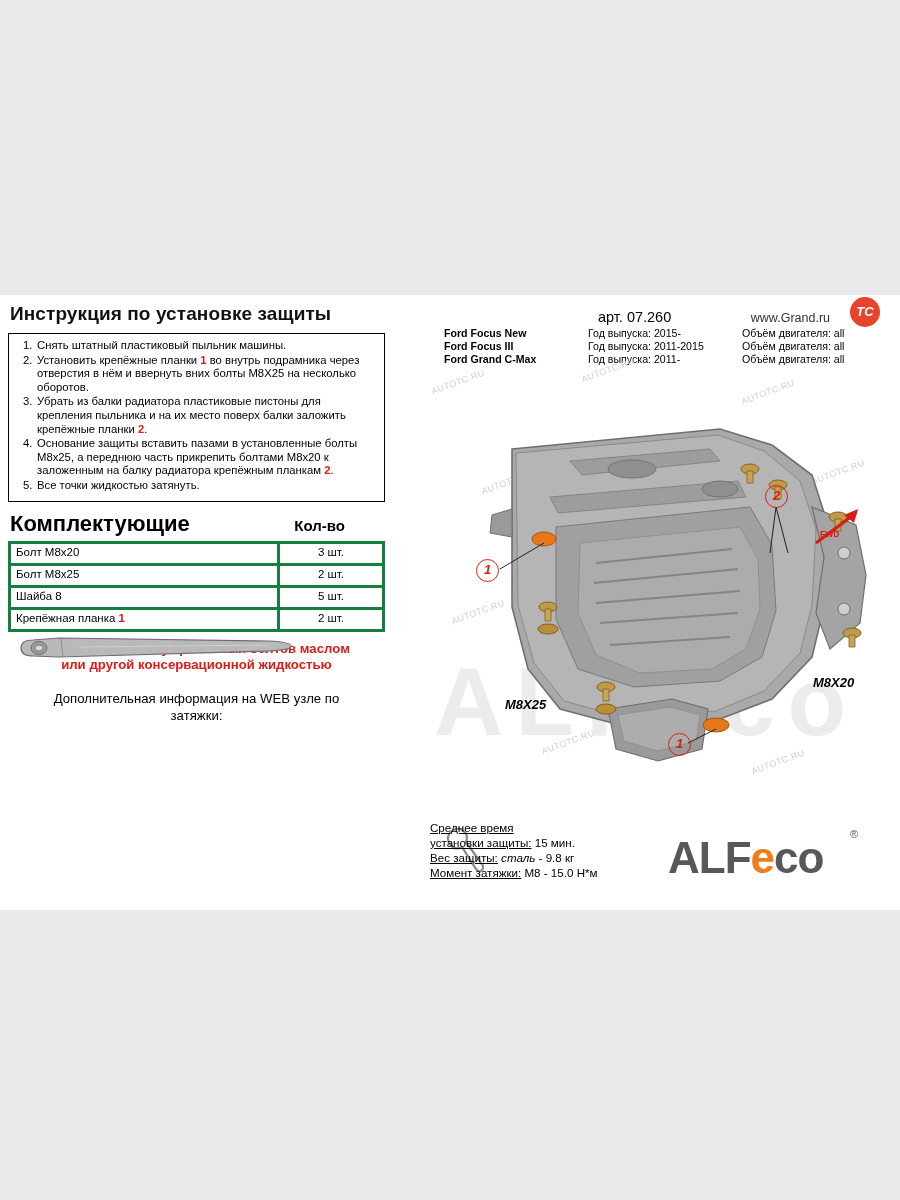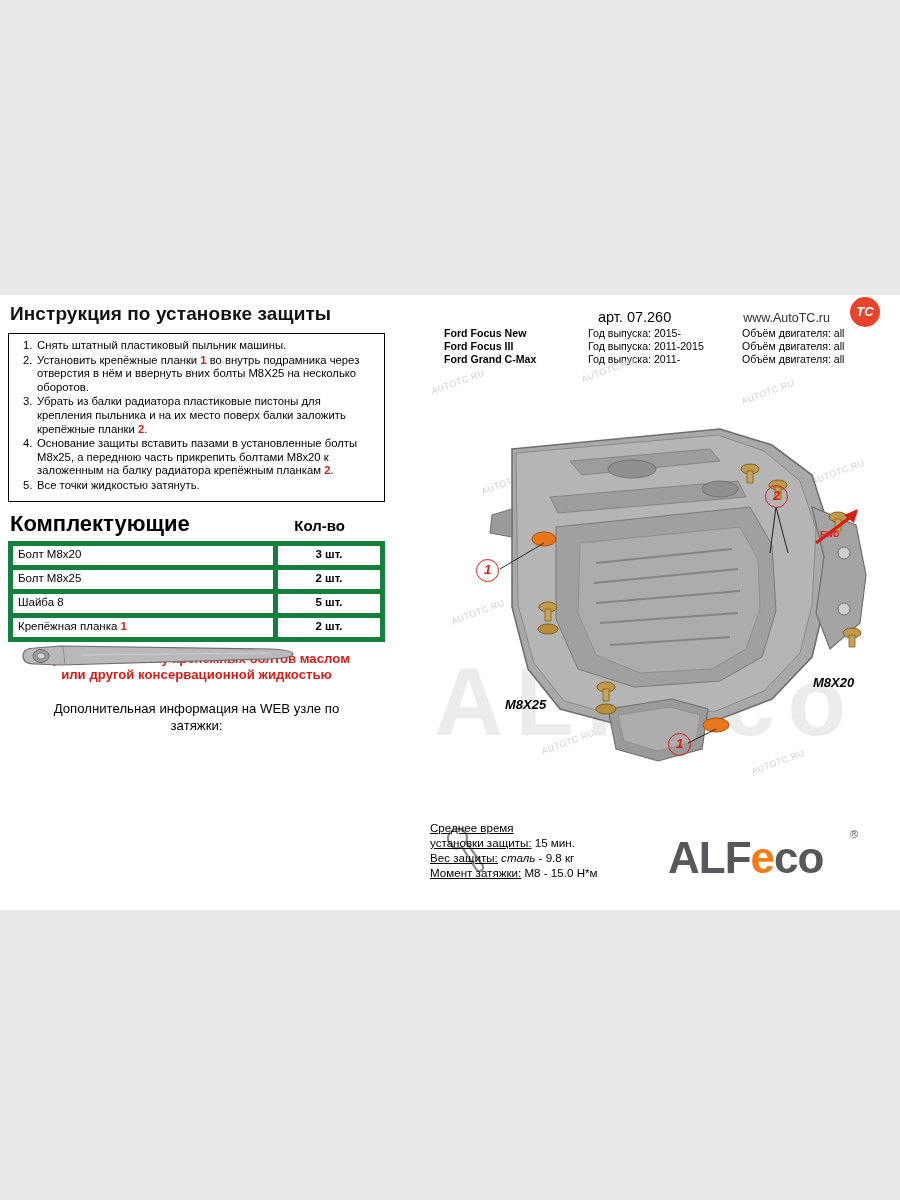--- a/index.html
+++ b/index.html
@@ -91,30 +91,29 @@
     margin-right: 48px;
     font-size: 15px;
     font-weight: bold;
   }
   table.kit {
     border-collapse: collapse;
     width: 377px;
     table-layout: fixed;
   }
   table.kit td {
-    border: 5px solid #15803d;
+    border: 3px solid #15803d;
     font-size: 11.5px;
     padding: 2px 5px;
     vertical-align: top;
     height: 15px;
   }
   table.kit td.qty {
     width: 92px;
     text-align: center;
-    font-weight: bold;
   }
   td.imgcell { height: 62px; position: relative; padding: 0; }
   td.imgcell2 { height: 64px; position: relative; padding: 0; }
   .cellname {
     position: absolute;
     left: 5px; top: 2px;
     font-size: 11.5px;
   }
   .qtycell {
     position: relative;
@@ -377,21 +376,21 @@
       <div class="weblink">
         <div>Дополнительная информация на WEB узле по</div>
         <div>затяжки:</div>
       </div>
     </div>
 
     <div class="right">
 
       <div class="hdr">
         <div class="art">арт. 07.260</div>
-        <div class="site">www.AutoTC.ru</div>
+        <div class="site">www.Grand.ru</div>
         <div class="tc-logo">
           <div class="tc-circle"></div>
           <div class="tc-text">TC</div>
         </div>
       </div>
 
       <table class="models">
         <tbody>
             <tr>
           <td class="c1">Ford Focus New</td>

